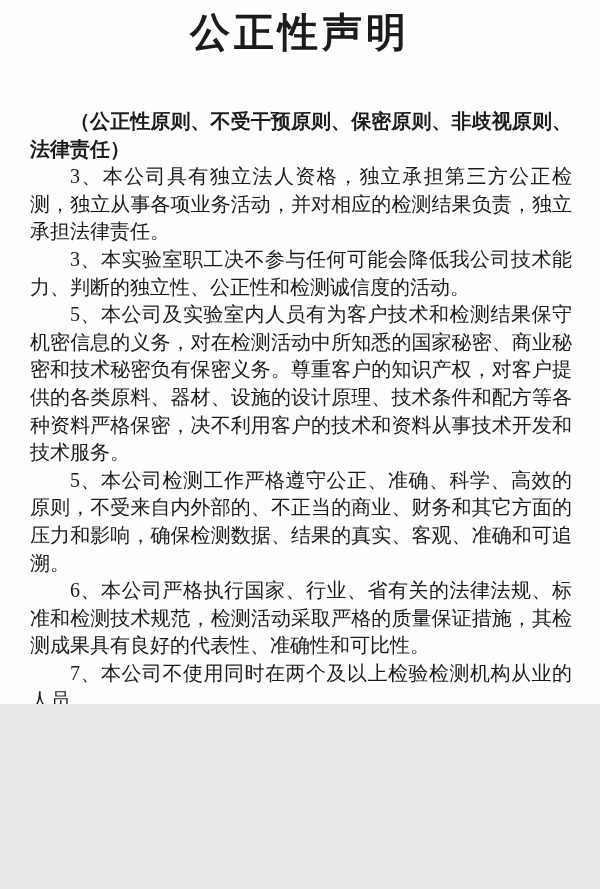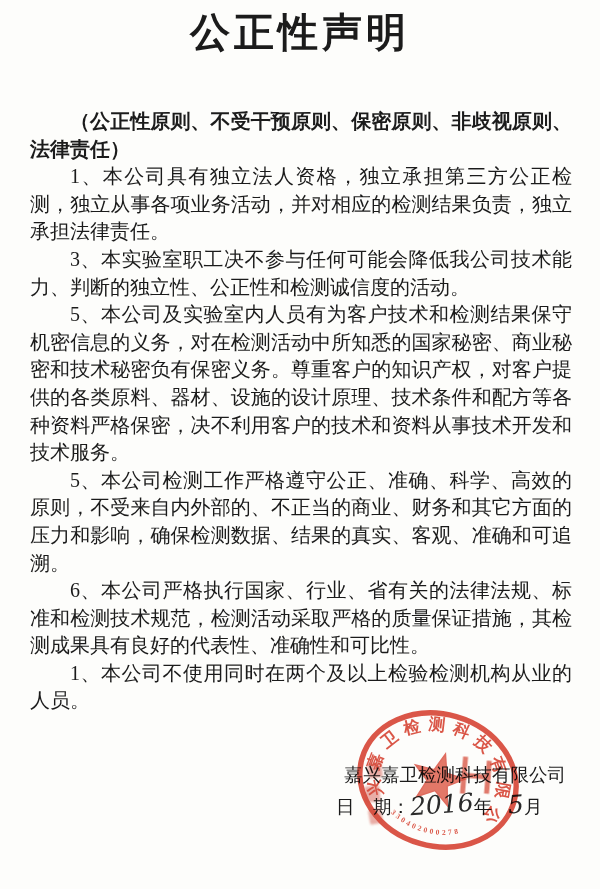--- a/index.html
+++ b/index.html
@@ -1,17 +1,17 @@
 <!DOCTYPE html>
 <html><head>
 <meta charset="utf-8">
 <style>
   html,body{margin:0;padding:0;background:#e8e8e8;}
   .page{
-    position:relative;width:600px;height:889px;margin:0 auto;
+    position:relative;width:600px;height:704px;margin:0 auto;
     background:#fdfdfb;overflow:hidden;
     font-family:"Liberation Serif","DejaVu Serif",serif;color:#1b1b1b;
   }
   .title{
     margin:0;padding-top:10px;text-align:center;
     font-size:40px;font-weight:700;letter-spacing:4px;line-height:46px;
   }
   .doc-body{margin:52px 28px 0 30px;font-size:20px;line-height:27.6px;text-align:justify;}
   .para{margin:0;text-indent:2em;word-break:break-all;text-justify:inter-ideograph;}
   .para.bold{font-weight:700;}
@@ -32,26 +32,26 @@
 </style>
 </head>
 <body>
 
 <div class="page">
 
   <h1 class="title">公正性声明</h1>
 
   <div class="doc-body">
       <p class="para bold">（公正性原则、不受干预原则、保密原则、非歧视原则、法律责任）</p>
-      <p class="para">1、本公司具有独立法人资格，独立承担第三方公正检测，独立从事各项业务活动，并对相应的检测结果负责，独立承担法律责任。</p>
+      <p class="para">3、本公司具有独立法人资格，独立承担第三方公正检测，独立从事各项业务活动，并对相应的检测结果负责，独立承担法律责任。</p>
       <p class="para">3、本实验室职工决不参与任何可能会降低我公司技术能力、判断的独立性、公正性和检测诚信度的活动。</p>
       <p class="para">5、本公司及实验室内人员有为客户技术和检测结果保守机密信息的义务，对在检测活动中所知悉的国家秘密、商业秘密和技术秘密负有保密义务。尊重客户的知识产权，对客户提供的各类原料、器材、设施的设计原理、技术条件和配方等各种资料严格保密，决不利用客户的技术和资料从事技术开发和技术服务。</p>
       <p class="para">5、本公司检测工作严格遵守公正、准确、科学、高效的原则，不受来自内外部的、不正当的商业、财务和其它方面的压力和影响，确保检测数据、结果的真实、客观、准确和可追溯。</p>
       <p class="para">6、本公司严格执行国家、行业、省有关的法律法规、标准和检测技术规范，检测活动采取严格的质量保证措施，其检测成果具有良好的代表性、准确性和可比性。</p>
-      <p class="para">1、本公司不使用同时在两个及以上检验检测机构从业的人员。</p>
+      <p class="para">7、本公司不使用同时在两个及以上检验检测机构从业的人员。</p>
     </div>
 
   <div class="sig-block">
     <div class="sig-line company-line">嘉兴嘉卫检测科技有限公司</div>
     <div class="sig-line">
       <span>日　期：</span><span class="hand">2016</span><span>年</span><span class="hand month">5</span><span>月</span>
     </div>
   </div>
 
   <svg class="seal" width="172" height="156" viewBox="0 0 172 156">

